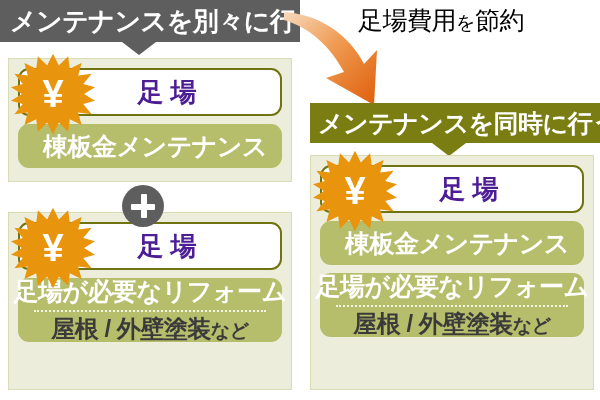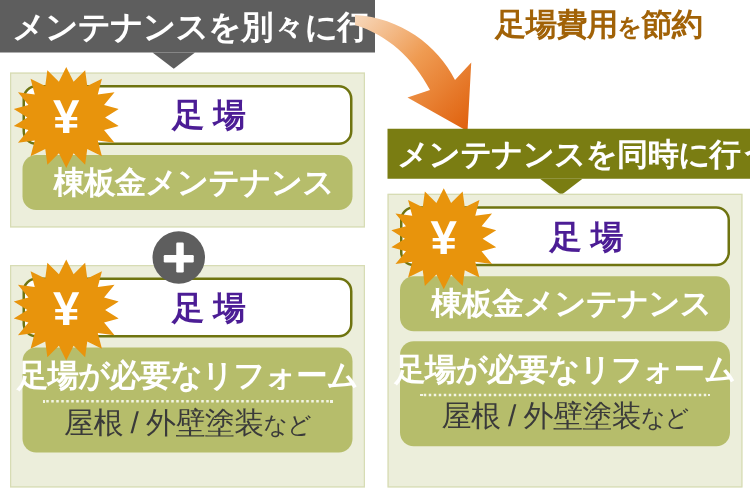--- a/index.html
+++ b/index.html
@@ -44,23 +44,22 @@
     left:310px;top:103px;width:290px;height:40px;
     background:#7a7d12;
     padding-left:8px;
     font-size:25px;
   }
   #banner-right .notch{left:122px;border-top:13px solid #7a7d12;}
 
   
   #savings{
     position:absolute;left:358px;top:6px;width:242px;
-    text-align:center;
-    color:#a16207;
-    font-weight:700;
+    color:#000000;
+    font-weight:400;
     line-height:1.13;
     letter-spacing:-0.5px;
   }
   #savings .l1{font-size:25px;display:block;}
   #savings .l1 .small{font-size:19px;}
   #savings .l2{font-size:25px;display:block;}
 
   
   #arrow{position:absolute;left:278px;top:2px;width:110px;height:110px;}
 
@@ -120,29 +119,29 @@
     padding:4px 6px;
   }
   .pill .t1{
     color:#ffffff;
     font-size:25px;font-weight:700;
     letter-spacing:-0.5px;
     white-space:nowrap;
     line-height:1.15;
   }
   .pill.single{height:44px;padding-left:16px;}
-  .pill.dual{height:84px;padding-top:3px;}
+  .pill.dual{height:64px;padding-top:3px;}
   .pill .sep{
     width:92%;
     border-top:2px dotted #f3f5e4;
     margin:4px 0 3px 0;
   }
   .pill .t2{
     color:#3a3a3a;
-    font-size:24px;font-weight:400;
+    font-size:24px;font-weight:700;
     letter-spacing:-0.5px;
     white-space:nowrap;
     line-height:1.15;
   }
   .pill .t2 .small{font-size:19px;}
 
   
   #plus-circle{
     position:absolute;
     left:122px;top:185px;

